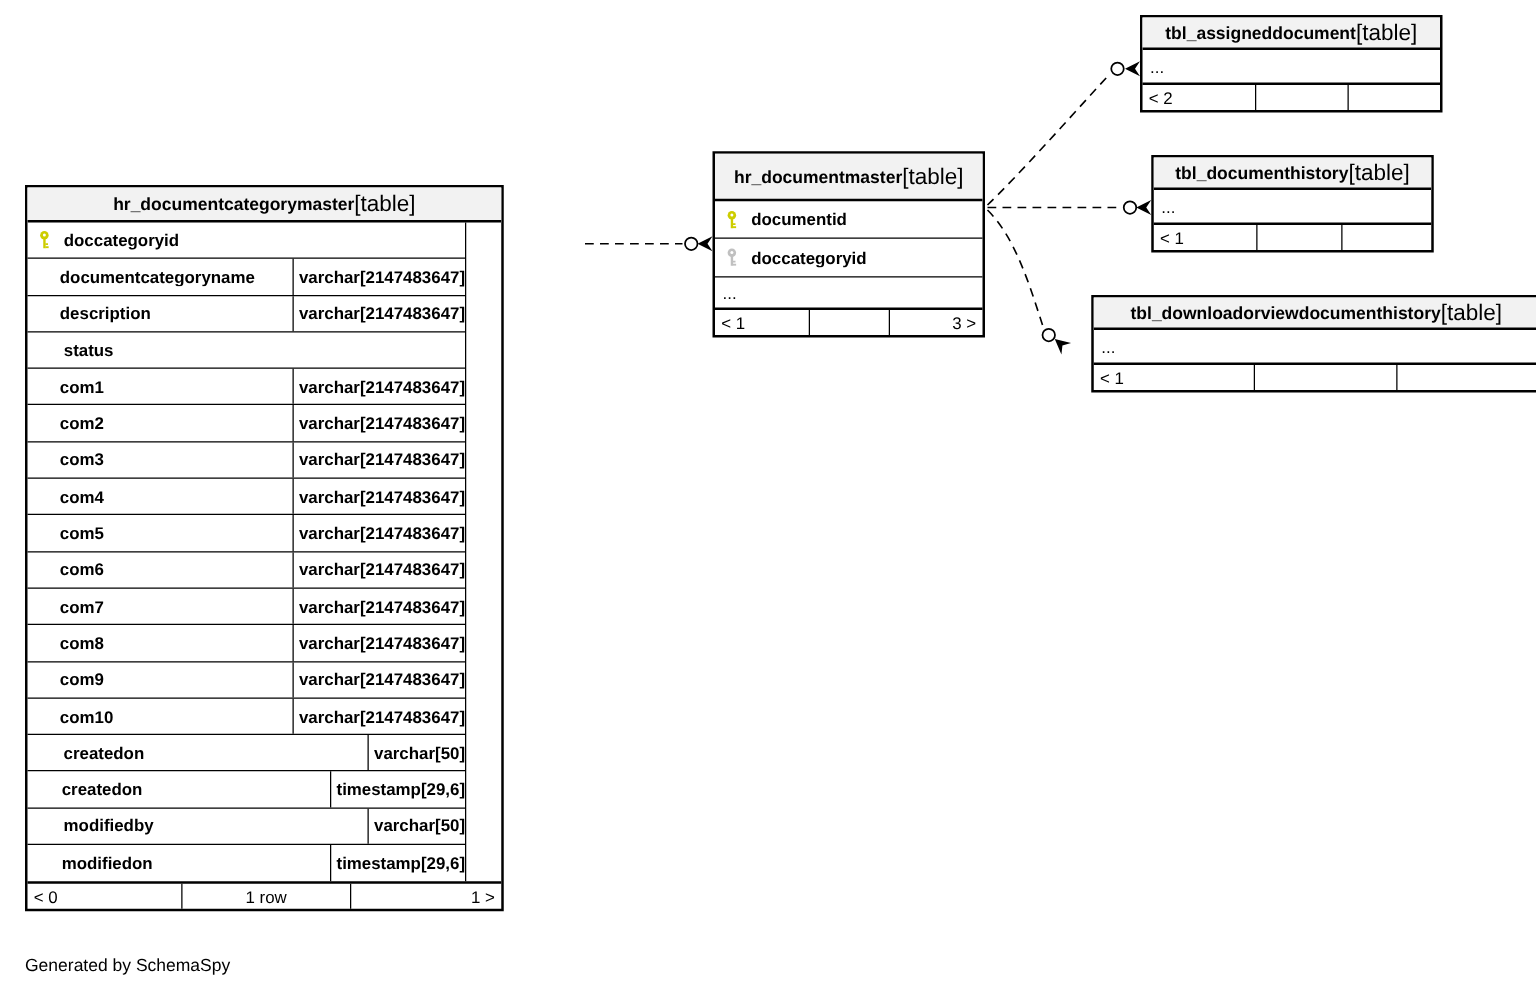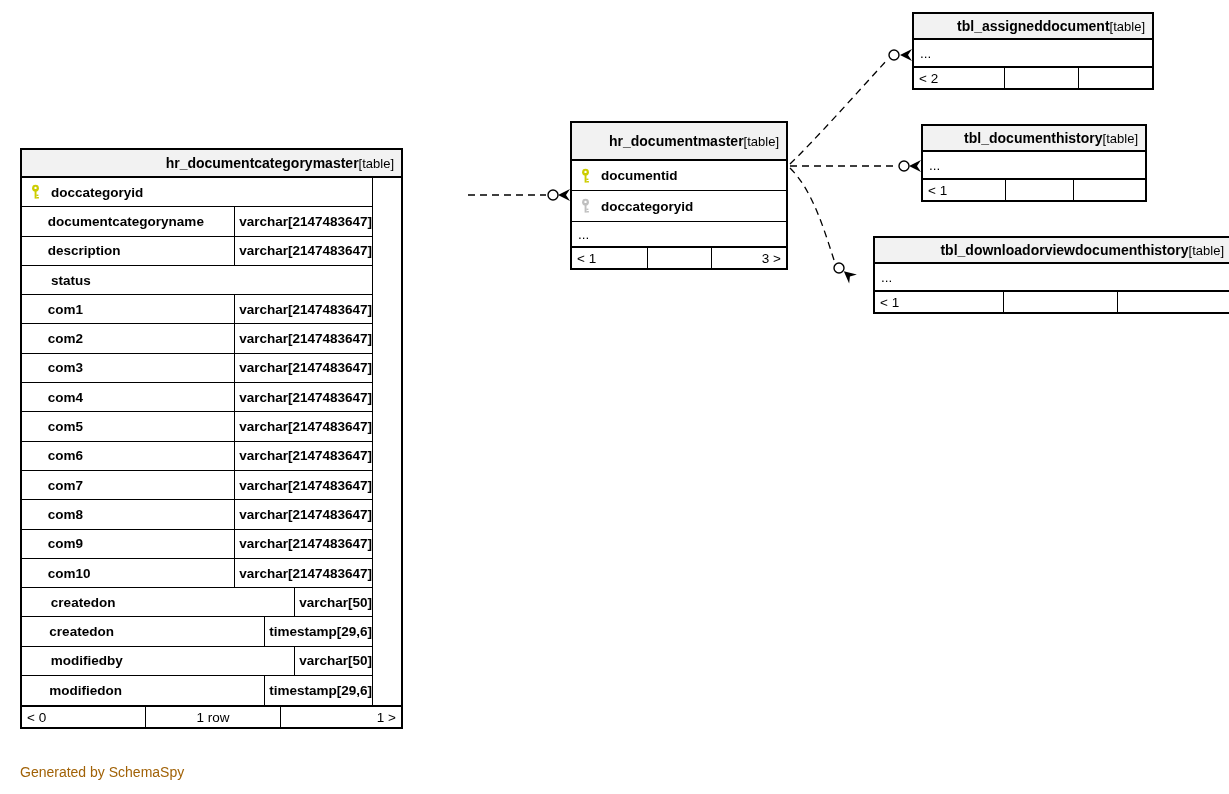--- a/index.html
+++ b/index.html
@@ -2,25 +2,25 @@
 <html><head>
 <meta charset="utf-8">
 <style>
   * { margin:0; padding:0; box-sizing:border-box; }
   html,body { width:1229px; height:794px; background:#ffffff; overflow:hidden;
               font-family:"Liberation Sans", sans-serif; color:#000; }
   #canvas { position:relative; width:1229px; height:794px; background:#fff; }
 
   
   .db-table { position:absolute; background:#fff; border:2px solid #000; }
-  .t-header { display:flex; align-items:center; justify-content:flex-end;
+  .t-header { display:flex; align-items:center; justify-content:center;
               height:28px; background:#f2f2f2; border-bottom:2px solid #000;
               padding:0 7px; }
   .t-title  { font-weight:bold; font-size:14px; white-space:nowrap; cursor:pointer; }
-  .t-badge  { font-size:13px; font-weight:normal; white-space:nowrap; }
+  .t-badge  { font-size:18px; font-weight:normal; white-space:nowrap; }
   .t-bodywrap { display:flex; }
   .t-rows   { flex:1 1 auto; min-width:0; }
   .port-strip { width:34px; border-left:1px solid #000; }
   .t-row { display:flex; align-items:center; border-bottom:1px solid #000;font-weight:bold; }
   .t-row:last-child { border-bottom:none; }
   .keyc { width:13px; margin-left:8px; display:inline-flex; align-items:center; }
   .cname { font-size:13.5px; padding-left:8px; white-space:nowrap; overflow:hidden; }
   .ctype { font-size:13.5px; padding-left:4px; white-space:nowrap; border-left:1px solid #000;
            align-self:stretch; display:flex; align-items:center; }
   .ellipsis-row { height:26px; display:flex; align-items:center; padding-left:6px;
@@ -55,21 +55,21 @@
   #t4 .f-left { width:36%; } #t4 .f-center { width:32%; } #t4 .f-right { width:32%; }
 
   
   #edges { position:absolute; left:0; top:0; width:1229px; height:794px;
            pointer-events:none; z-index:5; }
   .edge-line { fill:none; stroke:#000; stroke-width:1.3; stroke-dasharray:7 5; }
   .edge-dot  { fill:#fff; stroke:#000; stroke-width:1.4; }
   .edge-crow { fill:#000; stroke:none; }
 
   
-  #footer-note { position:absolute; left:20px; top:764px; font-size:14px; color:#a16207; }
+  #footer-note { position:absolute; left:20px; top:764px; font-size:14px; color:#000000; }
 </style>
 </head>
 <body>
 
 <div id="canvas">
 
   <div class="db-table" id="t0">
     <div class="t-header">
       <span class="t-title">hr_documentcategorymaster</span>
       <span class="t-badge">[table]</span>

